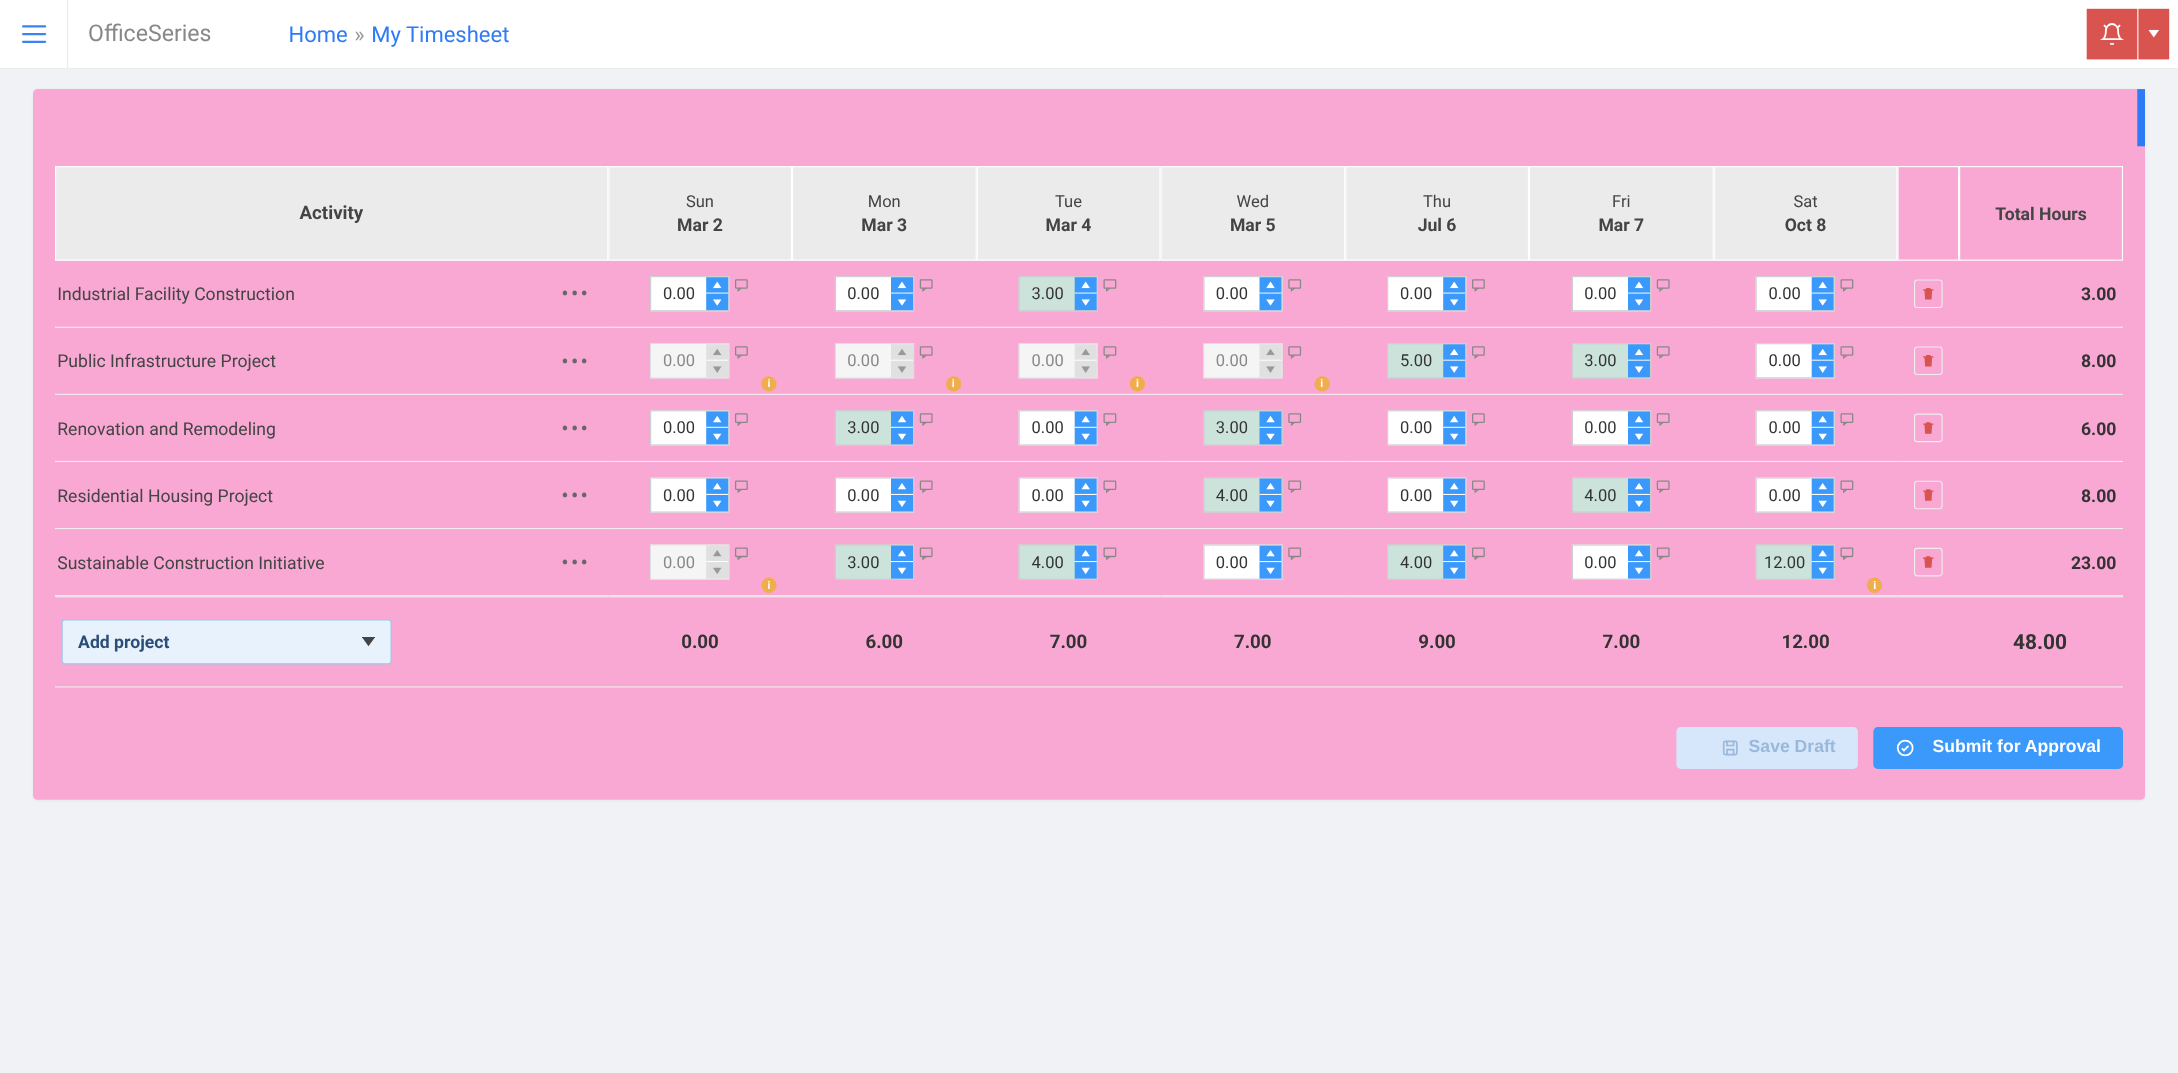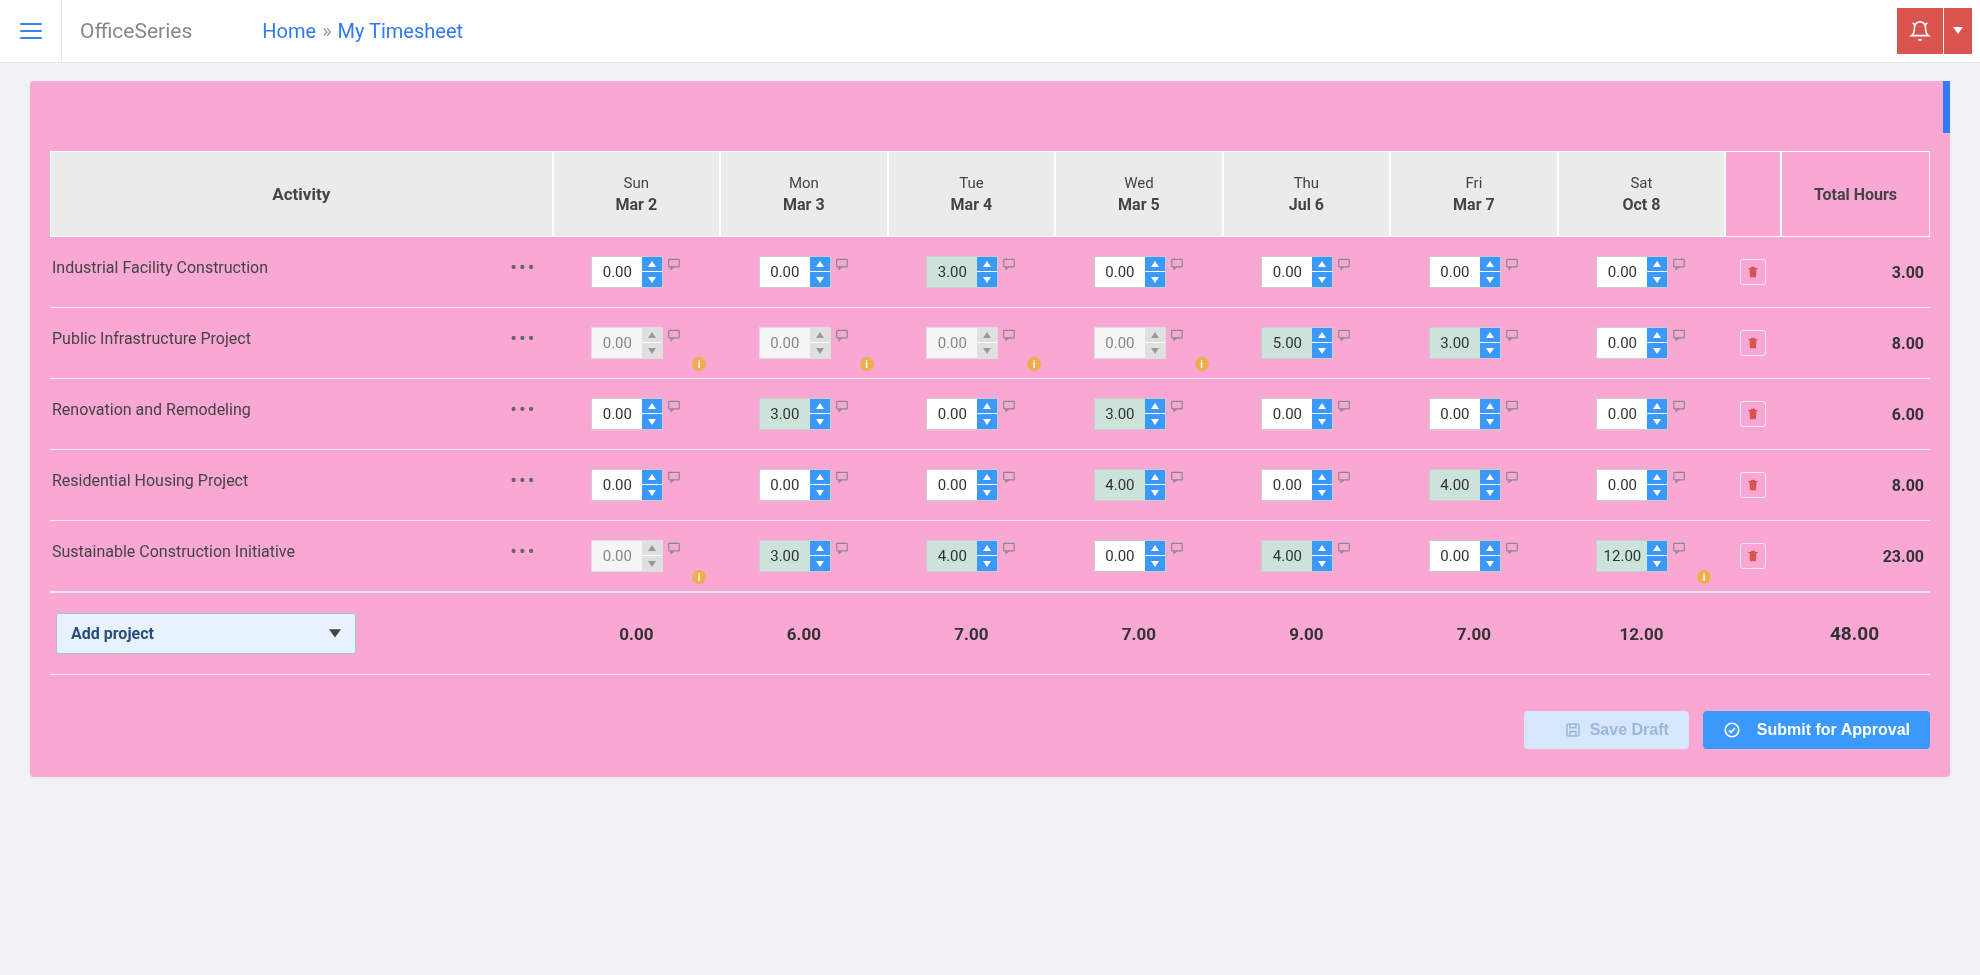--- a/index.html
+++ b/index.html
@@ -32,21 +32,21 @@
 table.ts col.c-day { width: 9%; }
 table.ts col.c-total { width: 8%; }
 
 table.ts thead th { background: #ebebeb; padding: 22px 8px; text-align: center; font-weight: 400; color: #444; border: 1px solid #fff; vertical-align: middle; }
 table.ts thead th.activity-h { font-weight: 700; font-size: 17px; text-align: center; }
 table.ts thead th.day-h .dow { font-weight: 400; font-size: 15px; display: block; margin-bottom: 3px; }
 table.ts thead th.day-h .date { font-weight: 700; font-size: 16px; }
 table.ts thead th.total-h { font-weight: 700; font-size: 16px; background: transparent; }
 
 table.ts tbody td { border-bottom: 1px solid #eee; padding: 8px 6px; vertical-align: middle; }
-table.ts tbody td.activity-cell { padding: 18px 8px 28px 2px; }
+table.ts tbody td.activity-cell { padding: 18px 8px 18px 2px; }
 .activity-row { display: flex; align-items: center; justify-content: space-between; }
 .activity-name { font-size: 16px; color: #444; }
 .more-btn { color: #666; font-size: 20px; letter-spacing: 2px; cursor: pointer; padding: 0 8px; }
 
 .hour-cell { }
 .hour-wrap { display: flex; align-items: flex-start; gap: 4px; position: relative; justify-content: center; }
 .hour-input-wrap { display: flex; border: 1px solid #ccc; background: #fff; height: 32px; }
 .hour-input-wrap.filled { background: #cce3db; }
 .hour-value { width: 50px; text-align: center; font-size: 15px; color: #333; display: flex; align-items: center; justify-content: center; }
 .hour-input-wrap.disabled .hour-value { color: #888; background: #f5f5f5; }

